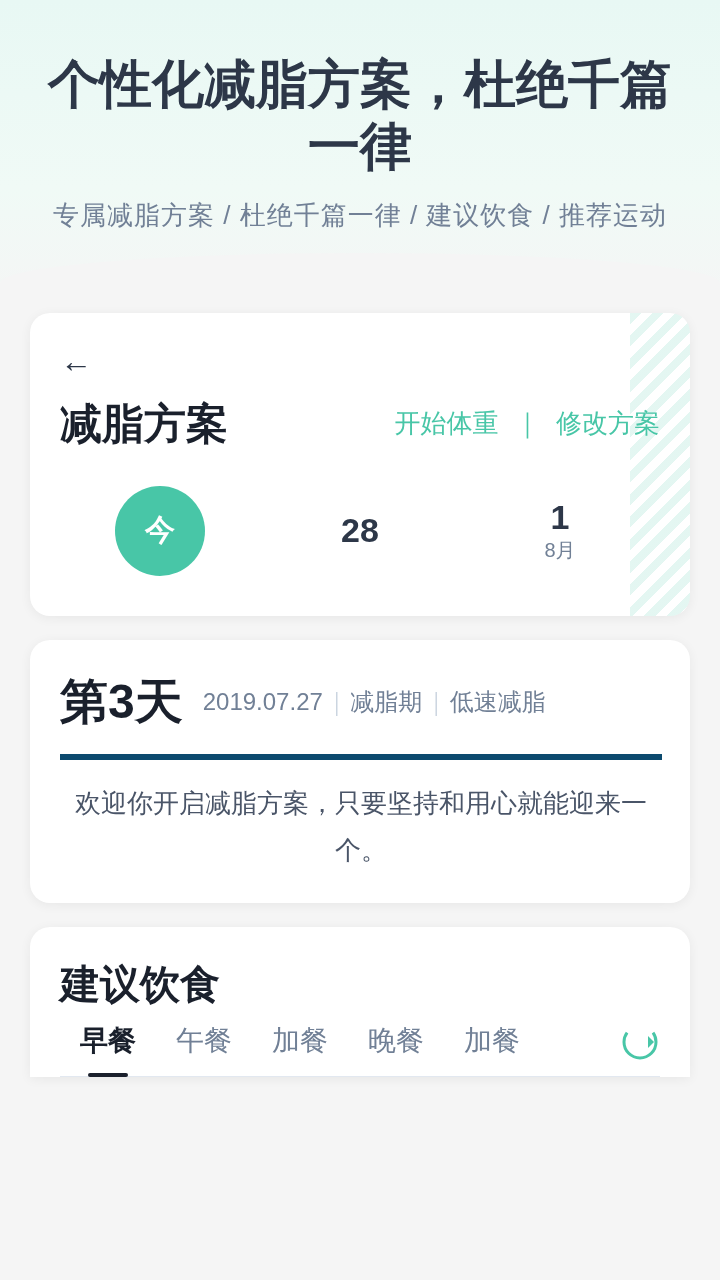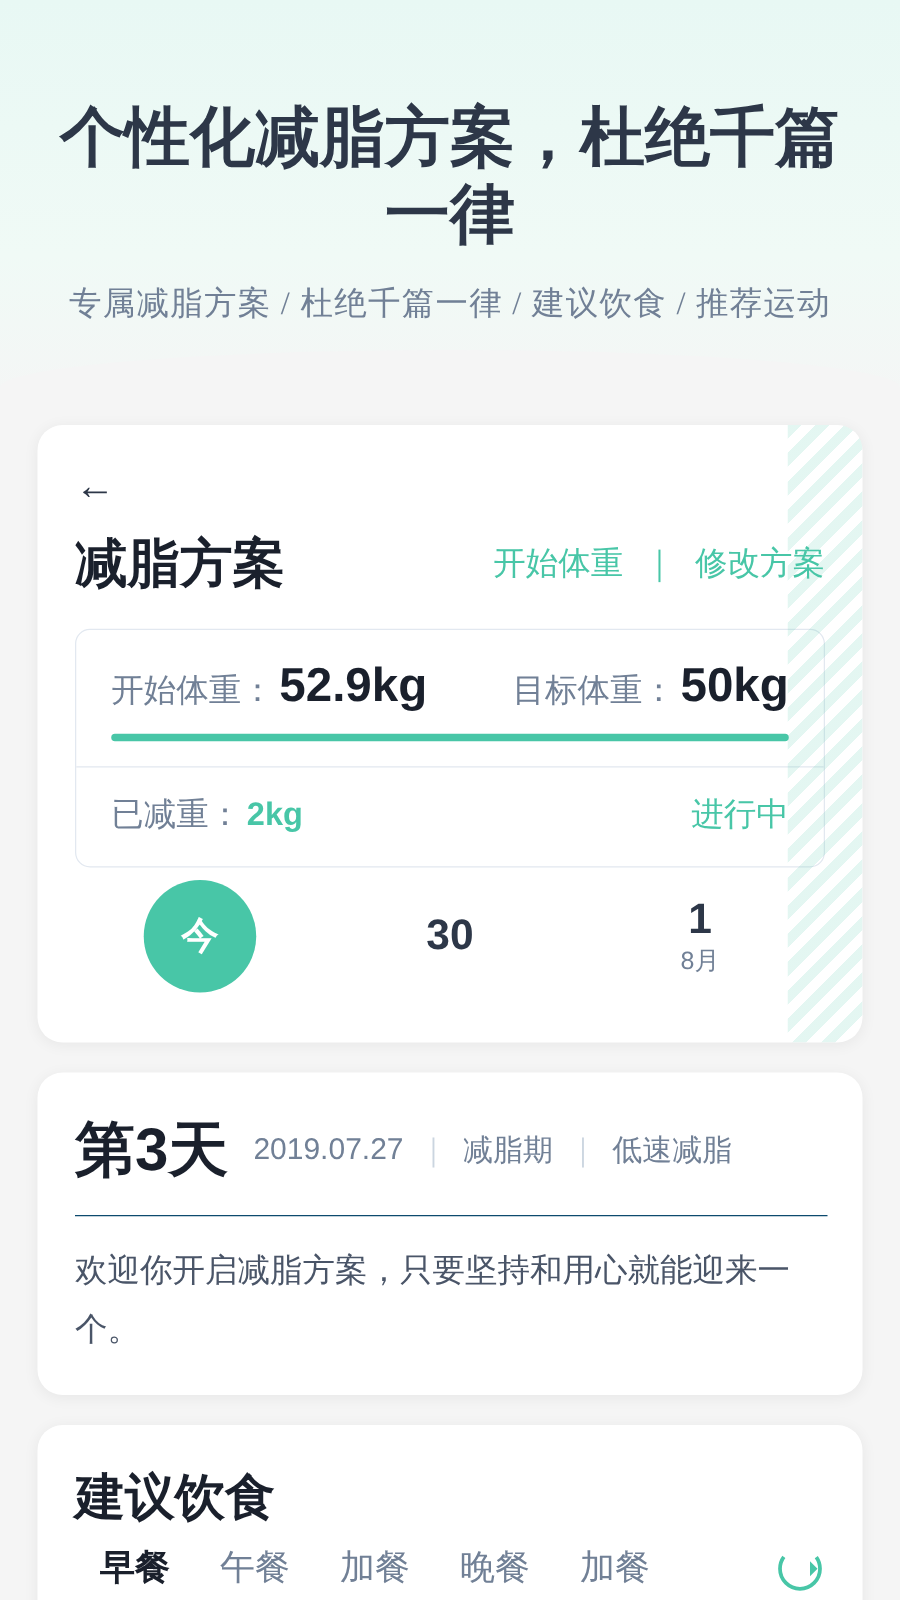--- a/index.html
+++ b/index.html
@@ -7,23 +7,22 @@
     body {
       width: 720px;
       min-height: 1280px;
       font-family: -apple-system, "PingFang SC", "Microsoft YaHei", sans-serif;
       background: #f5f5f5;
       overflow-x: hidden;
     }
 
     .header-section {
       background: linear-gradient(180deg, #e8f8f4 0%, #f0faf6 60%, #f5f5f5 100%);
-      padding: 80px 40px 80px 40px;
+      padding: 53px 40px 80px 40px;
       position: relative;
-      font-family: Liberation Serif, serif;
     }
 
     .header-section::after {
       content: '';
       position: absolute;
       bottom: 0;
       left: 0;
       right: 0;
       height: 60px;
       background: #f5f5f5;
@@ -240,21 +239,21 @@
 
     .day-num {
       font-size: 48px;
       font-weight: 700;
       color: #1a202c;
     }
 
     .day-meta {
       display: flex;
       align-items: center;
-      gap: 12px;
+      gap: 2px;
     }
 
     .day-date {
       font-size: 24px;
       color: #718096;
     }
 
     .day-divider {
       color: #cbd5e0;
       font-size: 24px;
@@ -263,21 +262,22 @@
     .day-tag {
       font-size: 24px;
       color: #718096;
     }
 
     .day-message {
       font-size: 26px;
       color: #4a5568;
       line-height: 1.8;
       padding: 20px 0;
-      border-top: 1px solid #0c4a6e;
+      border-top: 6px solid #0c4a6e;
+      text-align: center;
     }
 
     
     .diet-section {
       background: #ffffff;
       border-radius: 20px 20px 0 0;
       padding: 30px 30px 0 30px;
       box-shadow: 0 2px 12px rgba(0,0,0,0.06);
     }
 
@@ -344,51 +344,27 @@
 
     <div class="card-header">
       <span class="card-title">减脂方案</span>
       <div class="card-actions">
         <span class="action-link">开始体重</span>
         <span class="action-divider">｜</span>
         <span class="action-link">修改方案</span>
       </div>
     </div>
 
-    <div class="weight-box">
-      <div class="weight-row">
-        <div>
-          <span class="weight-label">开始体重：</span>
-          <span class="weight-value">52.9kg</span>
-        </div>
-        <div>
-          <span class="weight-label">目标体重：</span>
-          <span class="weight-value">50kg</span>
-        </div>
-      </div>
-
-      <div class="weight-progress" style="width: 100%;"></div>
-
-      <div class="weight-divider"></div>
-
-      <div class="weight-bottom-row">
-        <div>
-          <span class="lost-label">已减重：</span>
-          <span class="lost-value">2kg</span>
-        </div>
-        <span class="status-badge">进行中</span>
-      </div>
-    </div>
 
     <div class="date-row" id="date-row">
         <div class="date-item active">
           <span class="date-num">今</span>
         </div>
         <div class="date-item">
-          <span class="date-num">30</span>
+          <span class="date-num">28</span>
         </div>
         <div class="date-item">
           <span class="date-num">1</span>
           <span class="date-sub">8月</span>
         </div>
       </div>
 
   </div>
 
   <div class="day-section">

